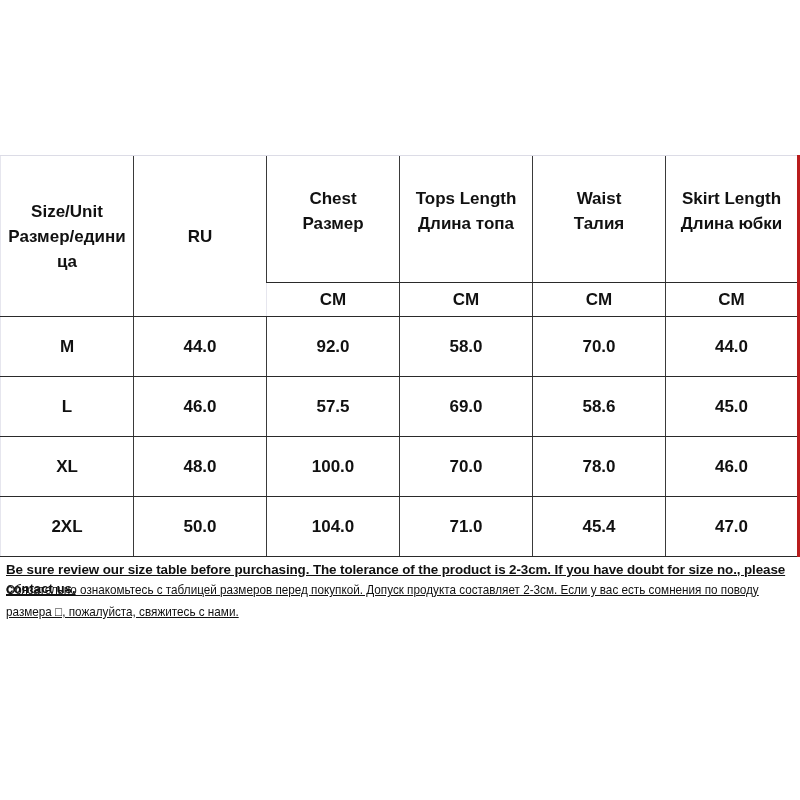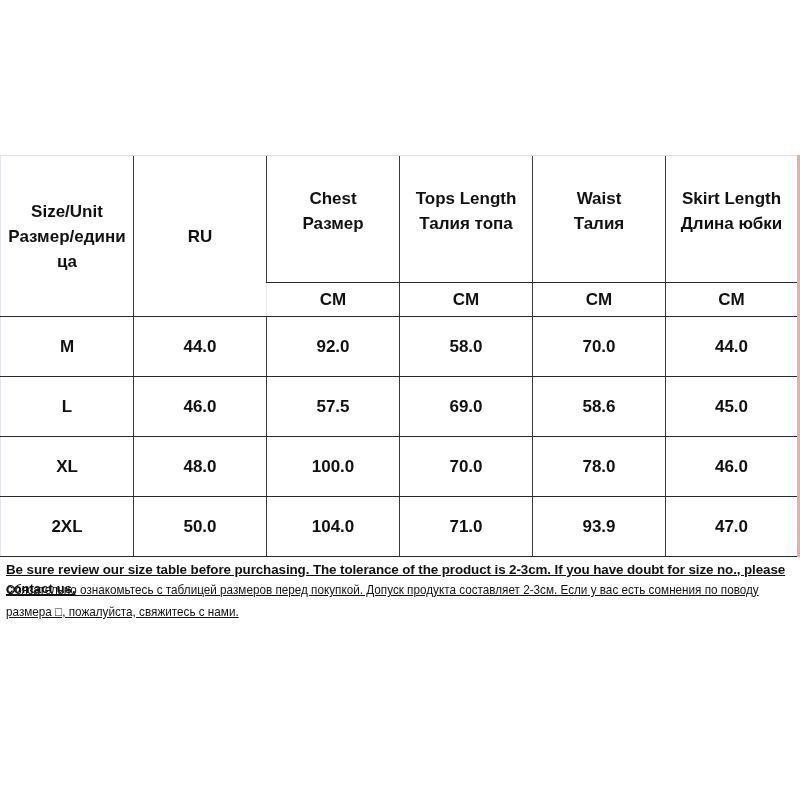--- a/index.html
+++ b/index.html
@@ -11,21 +11,21 @@
            font-size: 17px; padding: 0; }
   col.c { width: 133px; }
   col.c6 { width: 133px; }
   tr.h1 th { height: 126px; line-height: 25px; }
   tr.h2 th { height: 33px; text-align: center; }
   tbody td { height: 59px; }
   
   th, td { border-left: 1.5px solid #3a3a3a; border-bottom: 1.5px solid #2a2a2a; }
   th:first-child, td:first-child { border-left: 1.5px solid #e6e6ee; }
   tr.h1 th { border-top: 1.5px solid #dcdce6; }
-  .last { border-right: 3px solid #fca5a5; }
+  .last { border-right: 3px solid #b91c1c; }
   tr.h1 th.rowspan { border-bottom: 1.5px solid #2a2a2a; margin-left: 19px; }
   .hdr-line { display: block; }
   .h1 .hdr { position: relative; top: -8px; }
   .h1 .rowspan .hdr { top: 0; }
   .notes { position: absolute; left: 6px; top: 560px; width: 792px; font-size: 13px; text-decoration: underline; }
   .note-en { font-weight: bold; font-size: 13.4px; margin: 0; height: 19px; line-height: 19px; letter-spacing: -0.1px; }
   .note-ru { margin: 0; height: 22px; line-height: 22px; font-size: 12.6px; transform: scaleX(0.93); transform-origin: left; white-space: nowrap; }
   .note-ru.l2 { margin-top: 0; }
 </style>
 </head>
@@ -55,21 +55,21 @@
         </th>
         <th>
           <span class="hdr">
             <span class="hdr-line">Chest</span>
             <span class="hdr-line">Размер</span>
           </span>
         </th>
         <th>
           <span class="hdr">
             <span class="hdr-line">Tops Length</span>
-            <span class="hdr-line">Талия топа</span>
+            <span class="hdr-line">Длина топа</span>
           </span>
         </th>
         <th>
           <span class="hdr">
             <span class="hdr-line">Waist</span>
             <span class="hdr-line">Талия</span>
           </span>
         </th>
         <th class="last">
           <span class="hdr">
@@ -108,21 +108,21 @@
         <td>100.0</td>
         <td>70.0</td>
         <td>78.0</td>
         <td class="last">46.0</td>
       </tr>
       <tr>
         <td>2XL</td>
         <td>50.0</td>
         <td>104.0</td>
         <td>71.0</td>
-        <td>93.9</td>
+        <td>45.4</td>
         <td class="last">47.0</td>
       </tr>
     </tbody>
   </table>
 </div>
 
 <div class="notes">
   <p class="note-en">Be sure review our size table before purchasing. The tolerance of the product is 2-3cm. If you have doubt for size no., please contact us.</p>
   <p class="note-ru">Обязательно ознакомьтесь с таблицей размеров перед покупкой. Допуск продукта составляет 2-3см. Если у вас есть сомнения по поводу</p>
   <p class="note-ru l2">размера □, пожалуйста, свяжитесь с нами.</p>

